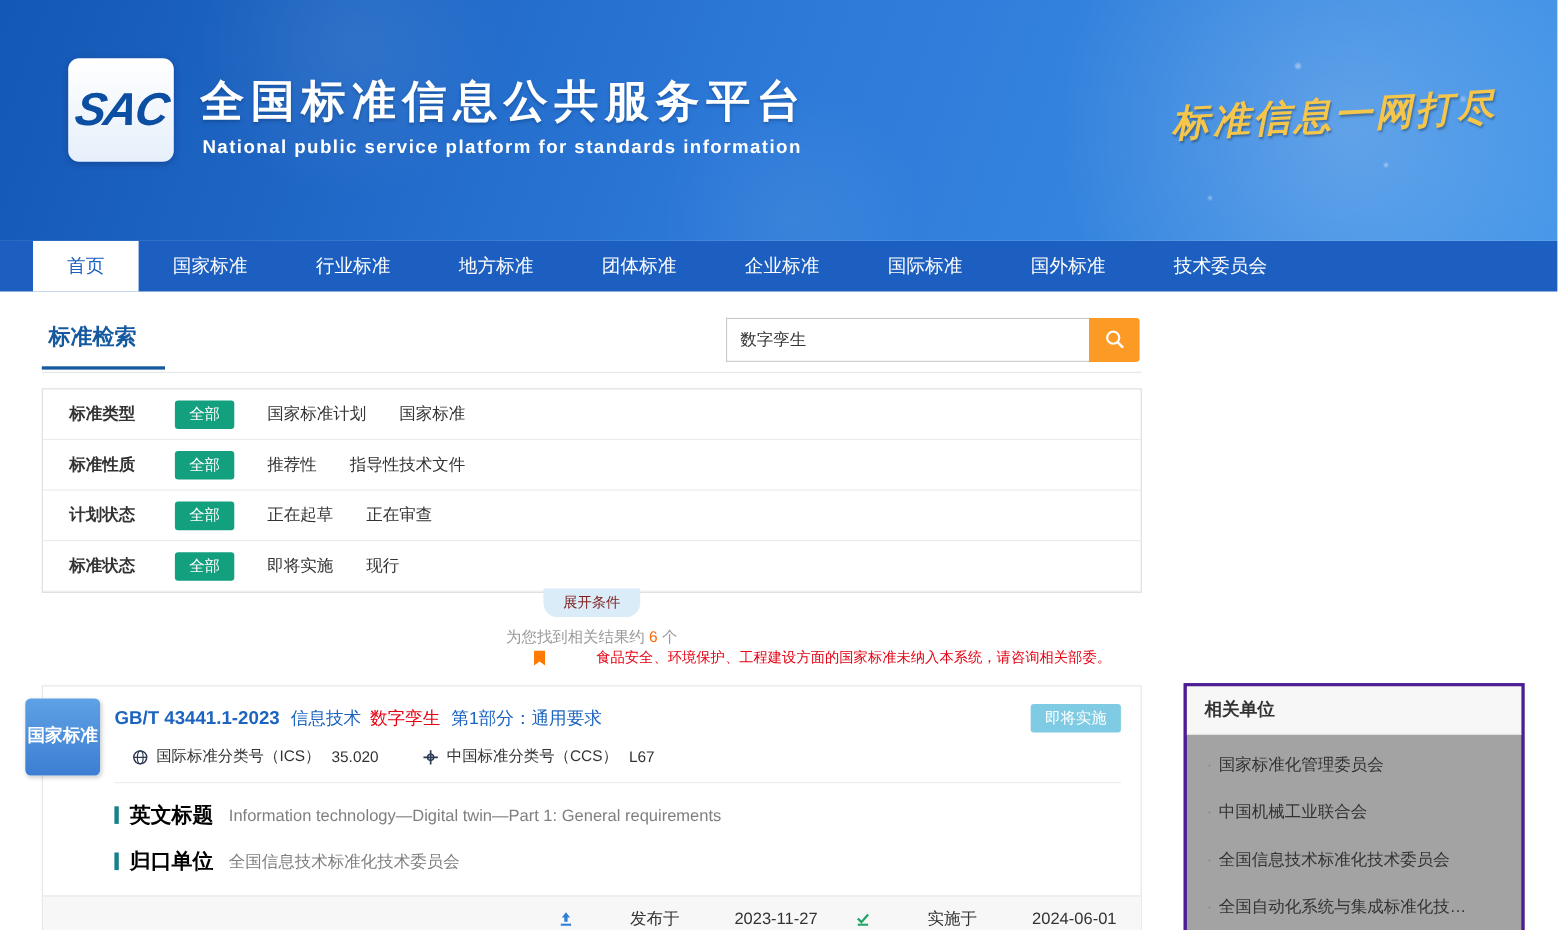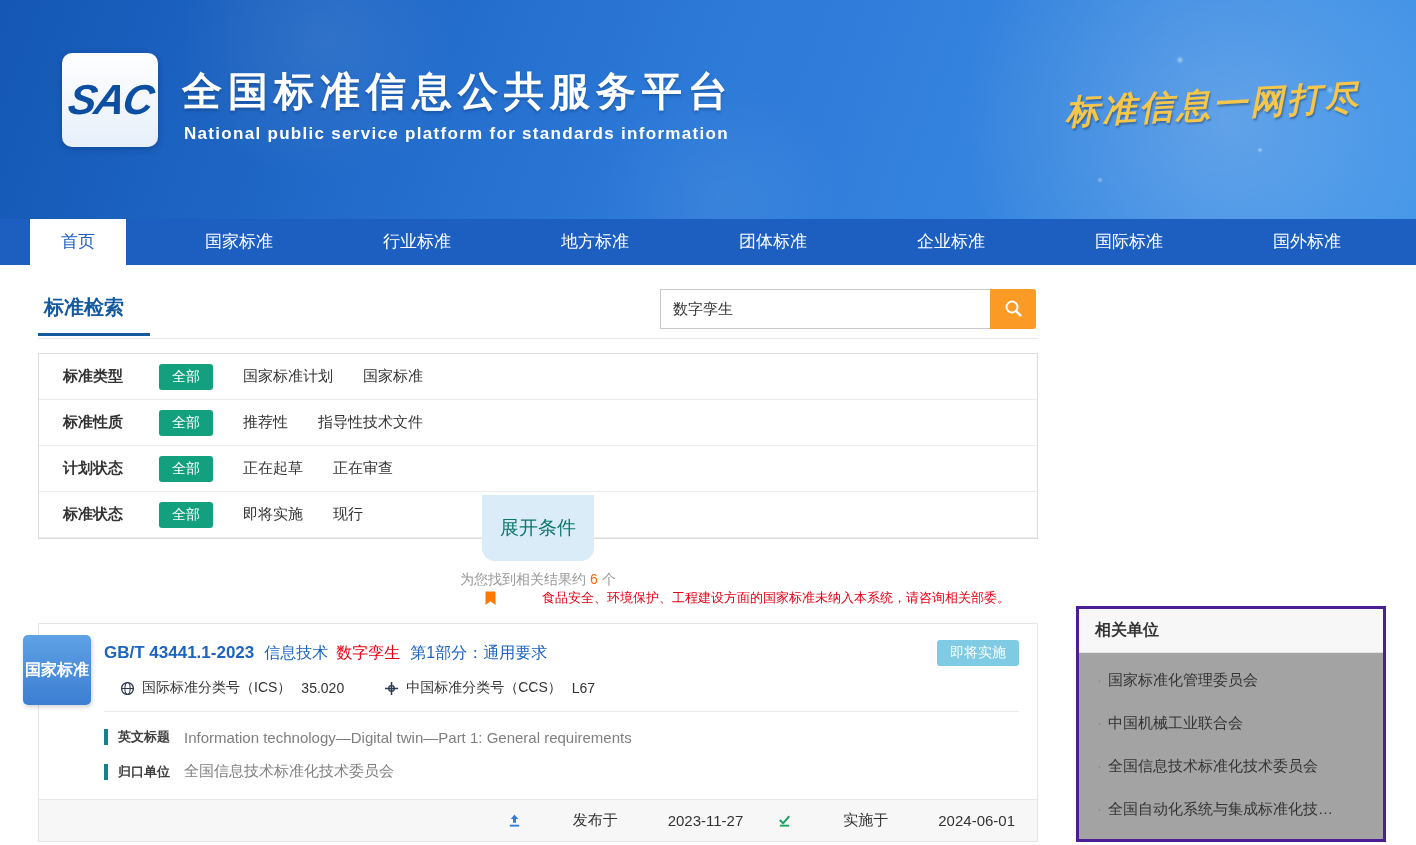--- a/index.html
+++ b/index.html
@@ -49,21 +49,21 @@
     color: #fff; font-size: 17px; font-weight: bold; letter-spacing: 1.3px;
   }
   .header-slogan {
     position: absolute; right: 55px; top: 82px; z-index: 2;
     color: #f6c64b; font-size: 34px; font-weight: bold; font-style: italic;
     letter-spacing: 3px; transform: rotate(-3deg);
     text-shadow: 1px 2px 2px rgba(0,0,0,0.3);
   }
 
   
-  .main-nav { display: flex; height: 46px; background: #1c5fc0; padding-left: 30px; gap: 48px; }
+  .main-nav { display: flex; height: 46px; background: #1c5fc0; padding-left: 30px; }
   .nav-item {
     line-height: 46px; padding: 0 31px; color: #fff; font-size: 17px; cursor: pointer;
     white-space: nowrap;
   }
   .nav-item.active { background: #fff; color: #1c5fc0; }
 
   
   .content { display: flex; align-items: flex-end; padding: 24px 30px 0 38px; }
   .main-col { width: 1000px; }
 
@@ -91,21 +91,21 @@
   .filter-row { display: flex; align-items: center; height: 46px; padding: 0 24px; border-bottom: 1px solid #ececec; }
   .filter-row:last-child { border-bottom: none; }
   .filter-label { width: 96px; font-size: 15px; font-weight: bold; color: #333; }
   .all-btn {
     background: #13a07f; color: #fff; font-size: 14px; padding: 4px 13px;
     border-radius: 3px; cursor: pointer;
   }
   .filter-opt { margin-left: 30px; font-size: 15px; color: #333; cursor: pointer; }
   .expand-pill {
     position: absolute; left: 50%; bottom: -23px; transform: translateX(-50%);
-    background: #d9ecf7; color: #0f766e; font-size: 19px; padding: 20px 18px;
+    background: #d9ecf7; color: #7f1d1d; font-size: 13px; padding: 4px 18px;
     border-radius: 0 0 13px 13px; cursor: pointer; white-space: nowrap;
   }
 
   
   .result-info { display: flex; align-items: center; margin-top: 32px; flex-direction: column; }
   .result-count { font-size: 14px; color: #999; }
   .result-count .num { color: #ff6600; margin: 0 4px; }
   .notice { margin-left: auto; margin-right: 28px; display: flex; align-items: center; font-size: 13px; color: #e60012; gap: 39px; }
   .notice svg { margin-right: 6px; flex: none; }
 
@@ -127,21 +127,21 @@
     margin-left: auto; background: #7fcbe4; color: #fff; font-size: 14px;
     padding: 4px 13px; border-radius: 3px; white-space: nowrap;
   }
   .meta-row { display: flex; align-items: center; margin-top: 13px; padding-left: 16px; font-size: 14px; color: #333; }
   .meta-item { display: flex; align-items: center; margin-right: 40px; }
   .meta-item svg { margin-right: 7px; flex: none; }
   .meta-value { margin-left: 10px; }
   .card-divider { margin-top: 14px; border-top: 1px solid #ececec; }
   .field-row { display: flex; align-items: center; margin-top: 16px; }
   .field-bar { width: 4px; height: 16px; background: #17808d; margin-right: 10px; flex: none; }
-  .field-label { font-size: 13px; font-weight: bold; color: #404040; margin-right: 14px; white-space: nowrap; }
+  .field-label { font-size: 19px; font-weight: bold; color: #000000; margin-right: 14px; white-space: nowrap; }
   .field-value { font-size: 15px; color: #7f7f7f; }
   .card-foot {
     margin-top: 18px; height: 42px; background: #f7f7f7; border-top: 1px solid #e8e8e8;
     display: flex; align-items: center; justify-content: flex-end; padding-right: 22px;
     font-size: 15px; color: #333;
   }
   .foot-item { display: flex; align-items: center; margin-left: 34px; gap: 44px; }
   .foot-item svg { margin-right: 7px; }
   .foot-item .date { margin-left: 6px; }
 

